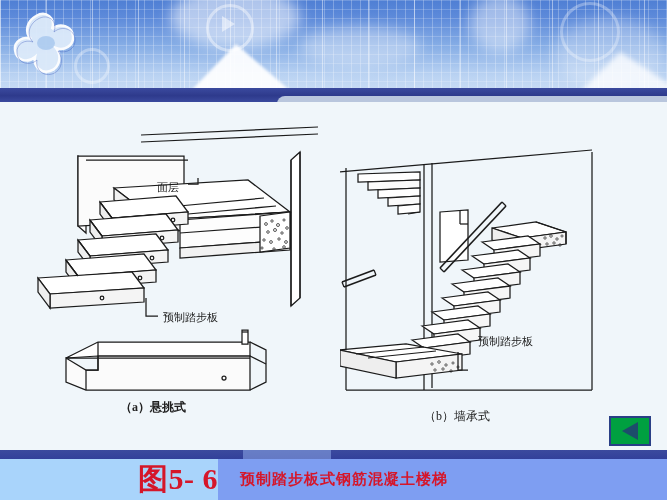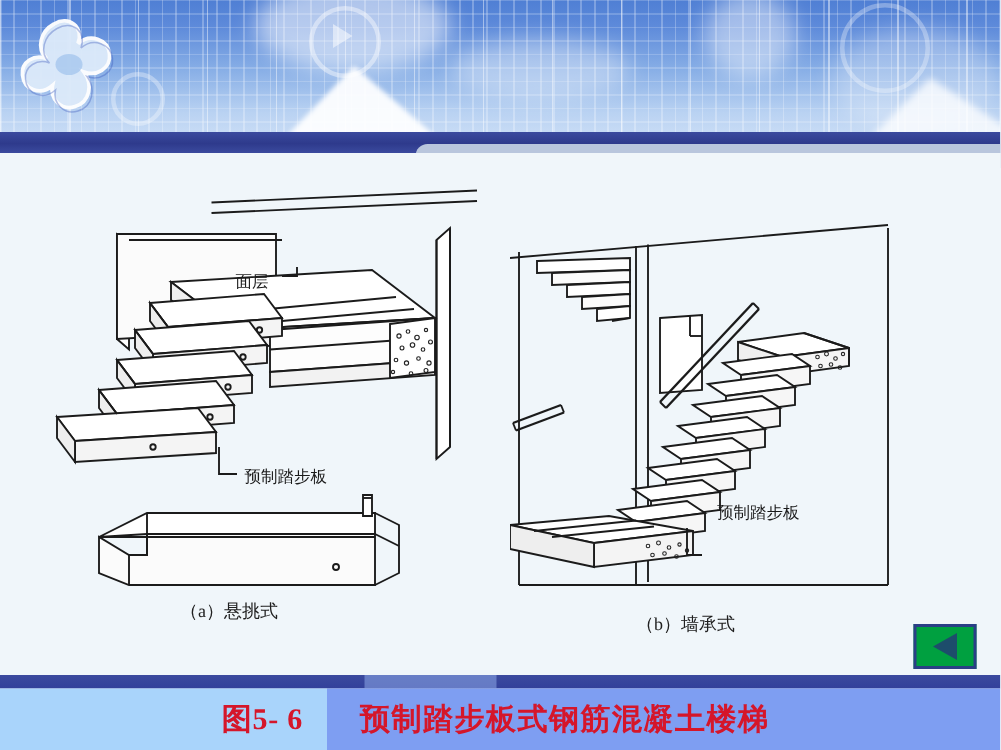--- a/index.html
+++ b/index.html
@@ -87,25 +87,25 @@
   }
 
   
   .footstrip{position:absolute;left:0;top:450px;width:667px;height:9px;
     background:linear-gradient(to bottom,#3b4a9e,#32409a);}
   .footstrip .nub{position:absolute;left:243px;top:0;width:88px;height:9px;background:#8ea9e8;opacity:.55;}
   .footbar{position:absolute;left:0;top:459px;width:667px;height:41px;display:flex;}
   .foot-left{width:218px;height:41px;background:#a9d4fb;display:flex;align-items:center;justify-content:flex-end;}
   .foot-right{flex:1;height:41px;background:#7e9ef2;display:flex;align-items:center;}
   .fignum{
-    color:#d5162a;font-size:20px;font-weight:bold;letter-spacing:.5px;
-    padding-right:16px;font-family:"Liberation Serif","DejaVu Serif",serif;margin-left:19px;
+    color:#d5162a;font-size:30px;font-weight:bold;letter-spacing:.5px;
+    font-family:"Liberation Serif","DejaVu Serif",serif;margin-left:19px;
   }
   .figtitle{
-    color:#d5162a;font-size:20px;font-weight:bold;letter-spacing:1px;
+    color:#d5162a;font-size:15px;font-weight:bold;letter-spacing:1px;
     padding-left:22px;font-family:"Liberation Serif","DejaVu Serif",serif;
   }
 </style>
 </head>
 <body>
 
 <div class="slide">
 
   <div class="banner">
     <div class="grid"></div>
@@ -317,21 +317,21 @@
         <line x1="4" y1="167" x2="36" y2="155" stroke-width="1.6"></line>
         <line x1="2" y1="162" x2="4" y2="167"></line>
         <line x1="34" y1="150" x2="36" y2="155"></line>
 
         <path d="M118 232 L118 250 L128 250"></path>
       </g>
     </svg>
 
     <span class="lbl" style="left:478px;top:232px;">预制踏步板</span>
 
-    <span class="caption" style="left:120px;top:297px;">（a）悬挑式</span>
+    <span class="caption" style="left:120px;top:297px;font-weight:bold;">（a）悬挑式</span>
     <span class="caption" style="left:424px;top:306px;">（b）墙承式</span>
   </div>
 
   <div class="navbtn">
     <div class="tri"></div>
   </div>
 
   <div class="footstrip">
     <div class="nub"></div>
   </div>

